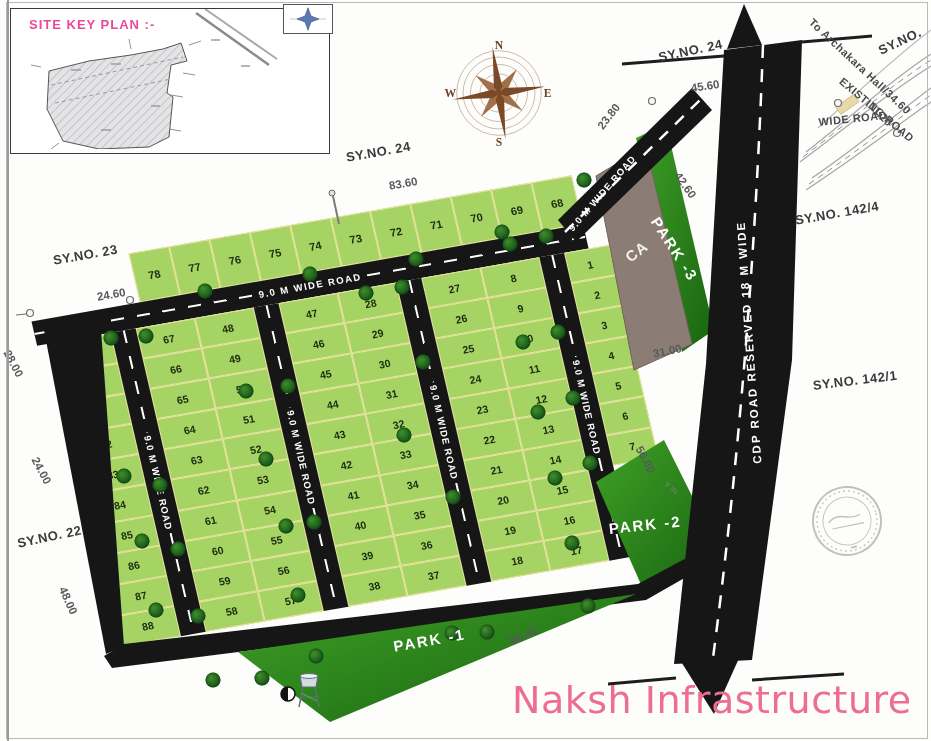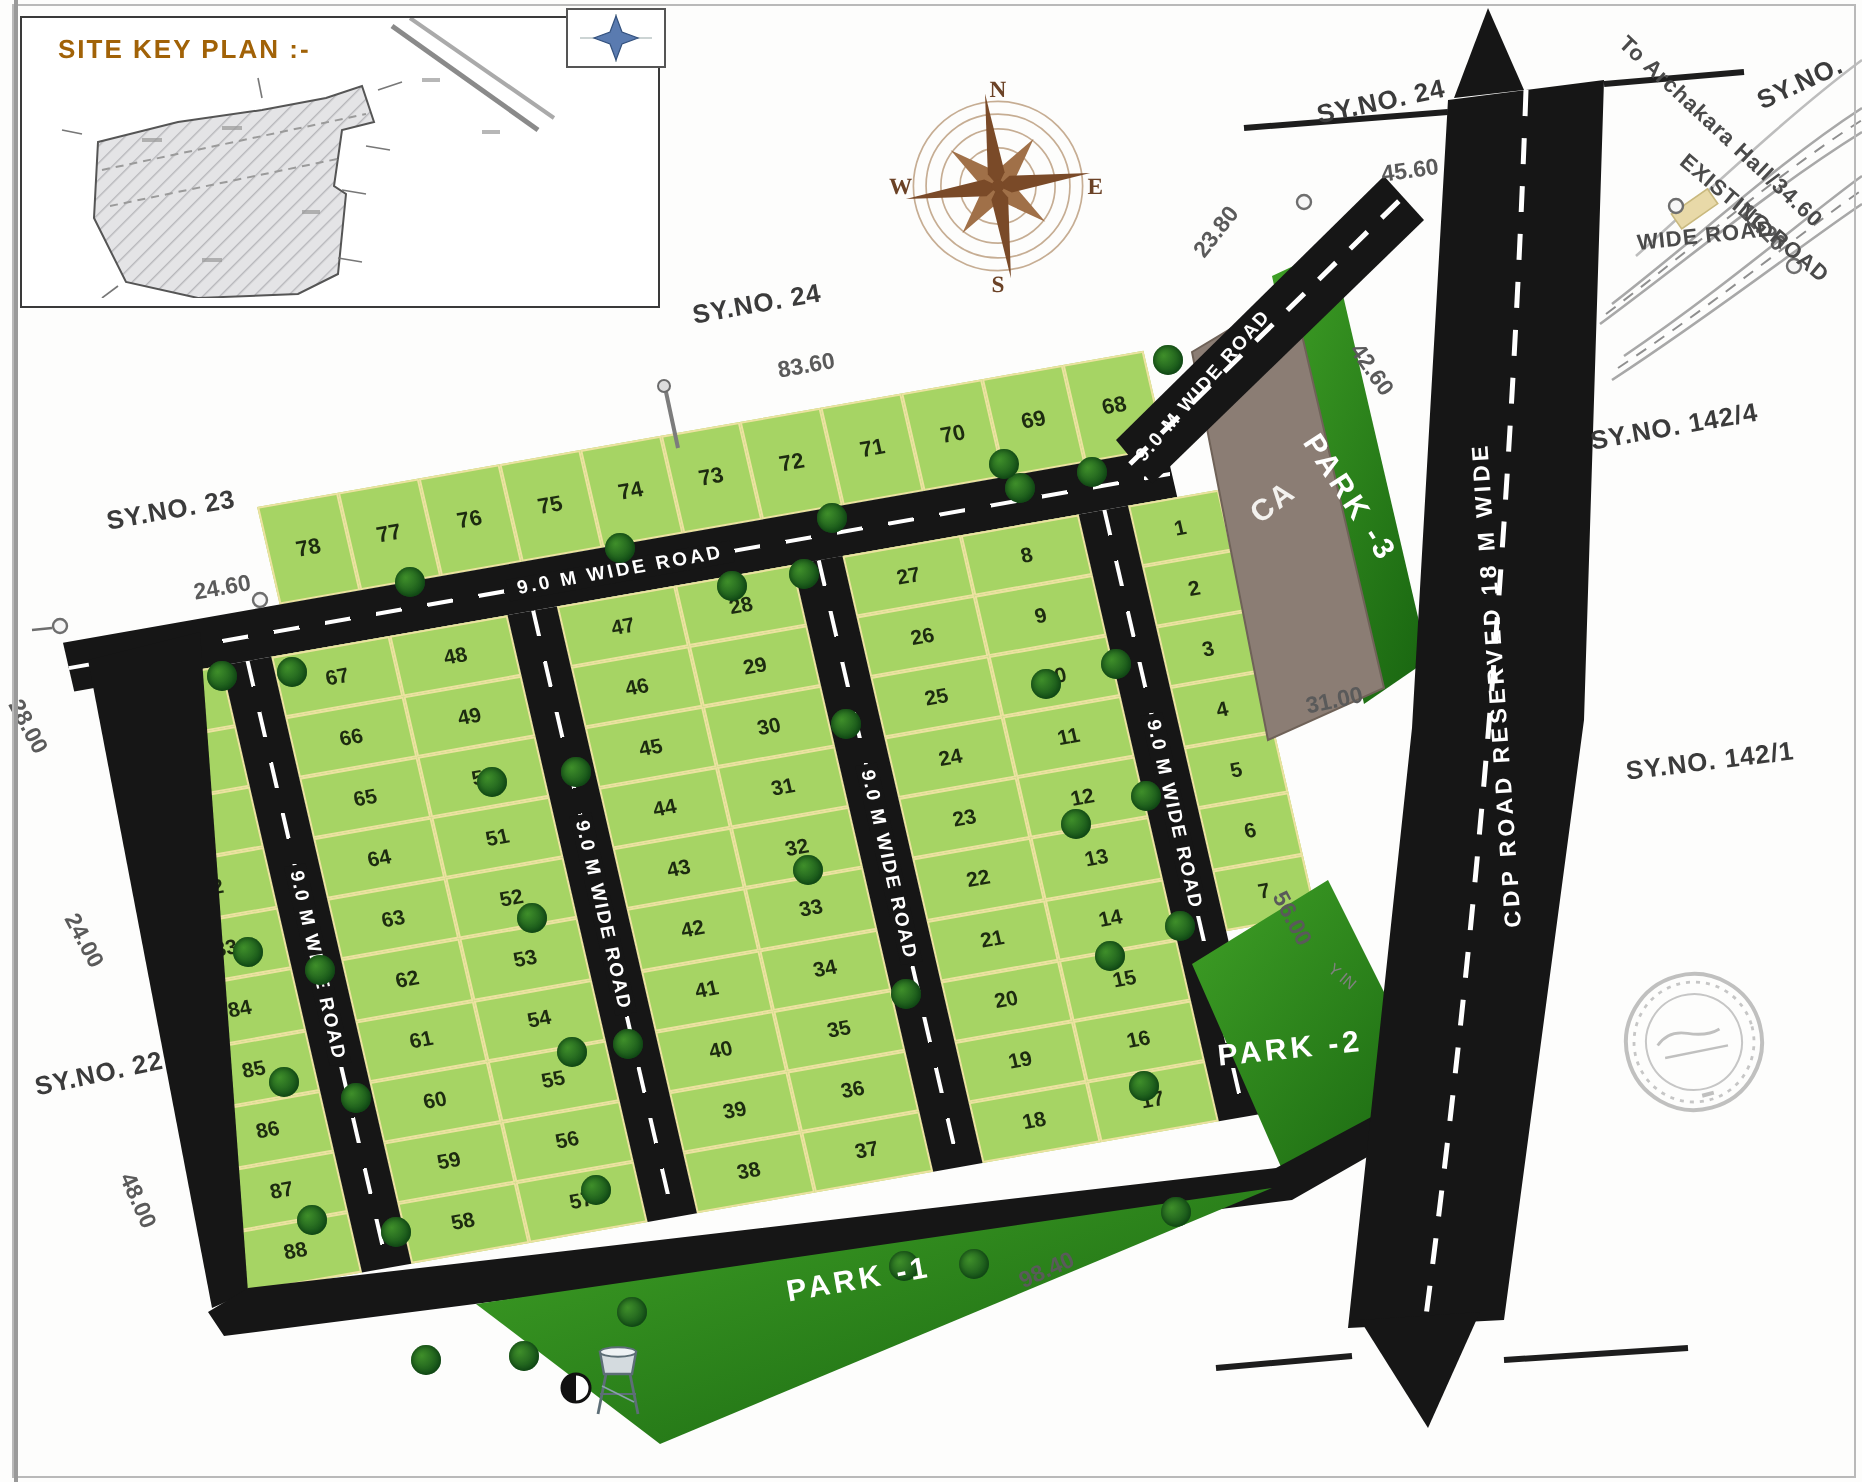--- a/index.html
+++ b/index.html
@@ -45,21 +45,21 @@
   .dlabel{position:absolute;left:566px;top:226px;transform-origin:0 0;transform:rotate(-49deg);
           color:#fff;font-weight:bold;font-size:9.5px;letter-spacing:1px;white-space:nowrap;z-index:12;}
   .cdp-label{position:absolute;left:739px;top:172px;height:340px;width:20px;writing-mode:vertical-rl;
              transform:rotate(176deg);display:flex;align-items:center;justify-content:center;
              color:#fff;font-weight:bold;font-size:11.5px;letter-spacing:2px;white-space:nowrap;z-index:12;}
   #brand{position:absolute;left:512px;top:678px;font-size:38px;color:#ee6d92;z-index:30;
          font-family:"DejaVu Sans","Liberation Sans",sans-serif;letter-spacing:0.5px;}
 
   
   #keyplan{position:absolute;left:10px;top:8px;width:318px;height:144px;border:1.5px solid #3a3a3a;background:#fff;z-index:25;}
-  #keyplan .kptitle{position:absolute;left:18px;top:8px;font-size:13px;font-weight:bold;color:#a16207;letter-spacing:1px;}
+  #keyplan .kptitle{position:absolute;left:18px;top:8px;font-size:13px;font-weight:bold;color:#ec4899;letter-spacing:1px;}
   #minicompass{position:absolute;left:283px;top:4px;width:48px;height:28px;border:1px solid #555;background:#fff;z-index:26;}
 </style>
 </head>
 <body>
 
 <div id="canvas">
 
   <div id="estate">
     <div class="topstrip">
         <div class="plot">78</div>
@@ -341,20 +341,21 @@
       <div class="ann roadtext" style="left: 845px; top: 75px; transform: rotate(40deg);">EXISTING ROAD</div>
       <div class="ann roadtext" style="left: 815px; top: 16px; transform: rotate(43deg);">To Archakara Hall/34.60</div>
       <div class="ann tiny" style="left: 668px; top: 480px; transform: rotate(40deg);">Y IN</div>
       <div class="ann park" style="left: 392px; top: 638px; transform: rotate(-10deg);">PARK -1</div>
       <div class="ann park" style="left: 608px; top: 520px; transform: rotate(-6deg);">PARK -2</div>
       <div class="ann park" style="left: 662px; top: 214px; transform: rotate(57deg);">PARK -3</div>
       <div class="ann ca" style="left: 622px; top: 252px; transform: rotate(-38deg);">CA</div>
     </div>
   <div class="dlabel">9.0 M WIDE ROAD</div>
   <div class="cdp-label">CDP ROAD RESERVED 18 M WIDE</div>
+  <div id="brand">Naksh Infrastructure</div>
 
   <div id="keyplan">
     <div class="kptitle">SITE KEY PLAN :-</div>
     <svg width="316" height="140" viewBox="0 0 316 140">
       <defs>
         <pattern id="hatch" width="6" height="6" patternUnits="userSpaceOnUse" patternTransform="rotate(45)">
           <rect width="6" height="6" fill="#e4e4e6"></rect>
           <line x1="0" y1="0" x2="0" y2="6" stroke="#b7b7bb" stroke-width="1.4"></line>
         </pattern>
       </defs>

